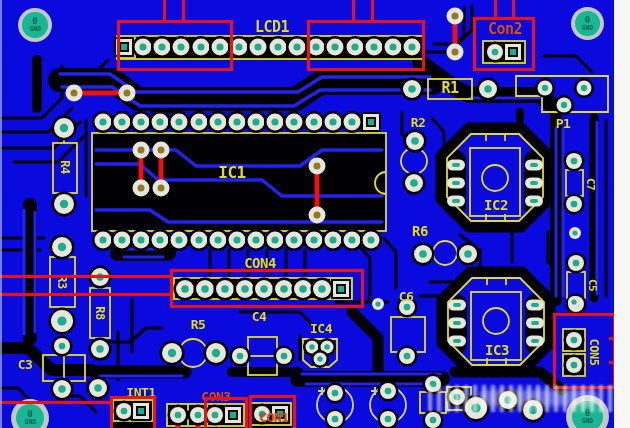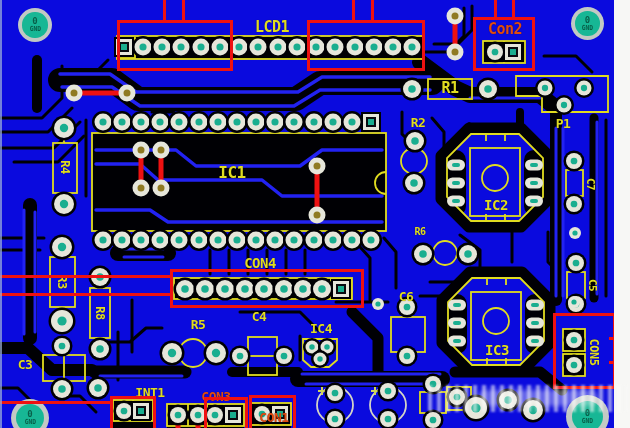--- a/index.html
+++ b/index.html
@@ -602,27 +602,27 @@
   <div class="lbl" style="left:232px;top:172px;font-size:16px;">IC1</div>
   <div class="lbl v" style="left:65px;top:167px;font-size:12px;">R4</div>
   <div class="lbl" style="left:496px;top:205px;font-size:14px;">IC2</div>
   <div class="lbl v" style="left:590px;top:184px;font-size:11px;">C7</div>
   <div class="lbl v" style="left:62px;top:282px;font-size:12px;">R3</div>
   <div class="lbl v" style="left:100px;top:313px;font-size:12px;">R8</div>
   <div class="lbl" style="left:260px;top:263px;font-size:14px;">CON4</div>
   <div class="lbl" style="left:198px;top:324px;font-size:13px;">R5</div>
   <div class="lbl" style="left:259px;top:316px;font-size:13px;">C4</div>
   <div class="lbl" style="left:321px;top:328px;font-size:13px;">IC4</div>
-  <div class="lbl" style="left:420px;top:231px;font-size:10px;">R6</div>
+  <div class="lbl" style="left:420px;top:231px;font-size:14px;">R6</div>
   <div class="lbl" style="left:406px;top:296px;font-size:13px;">C6</div>
   <div class="lbl v" style="left:592px;top:285px;font-size:11px;">C5</div>
   <div class="lbl" style="left:497px;top:350px;font-size:14px;">IC3</div>
   <div class="lbl v" style="left:594px;top:352px;font-size:12px;">CON5</div>
   <div class="lbl" style="left:25px;top:364px;font-size:13px;">C3</div>
-  <div class="lbl" style="left:150px;top:392px;font-size:13px;">INT1</div>
+  <div class="lbl" style="left:141px;top:392px;font-size:13px;">INT1</div>
   <div class="lbl org" style="left:216px;top:396px;font-size:13px;">CON3</div>
   <div class="lbl org" style="left:274px;top:417px;font-size:13px;">CON1</div>
 
   <div class="hl" style="left:117px;top:20px;width:110px;height:45px;"></div>
   <div class="hl" style="left:307px;top:20px;width:112px;height:45px;"></div>
   <div class="hl" style="left:473px;top:17px;width:56px;height:48px;"></div>
   <div class="hl" style="left:170px;top:269px;width:188px;height:33px;"></div>
   <div class="hl" style="left:553px;top:313px;width:57px;height:70px;"></div>
   <div class="hl" style="left:110px;top:396px;width:40px;height:36px;"></div>
   <div class="hl" style="left:204px;top:397px;width:38px;height:36px;"></div>

